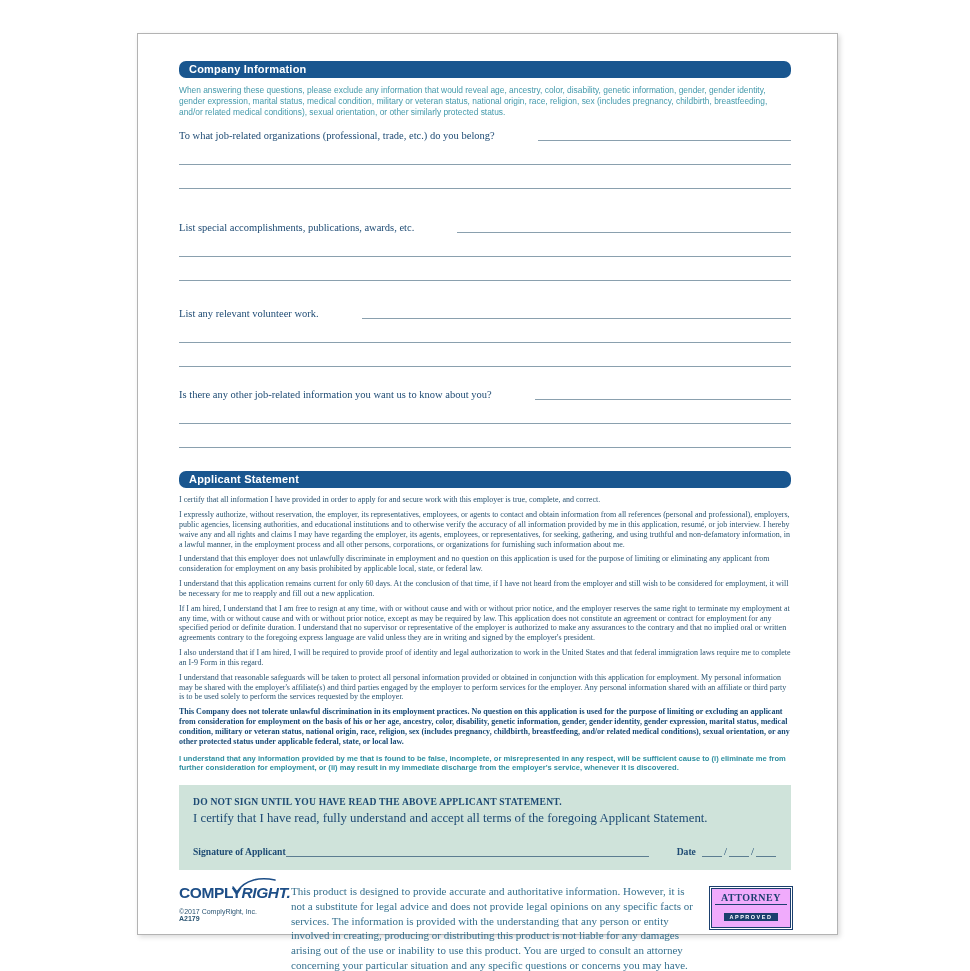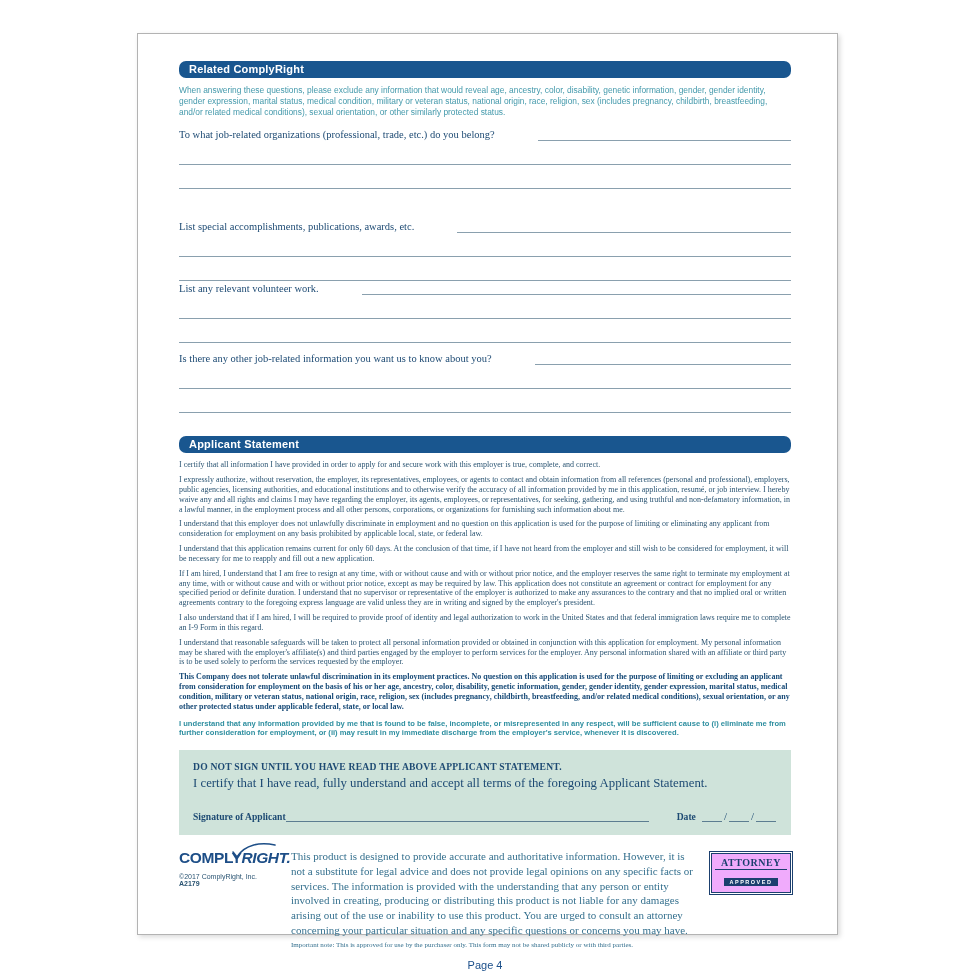--- a/index.html
+++ b/index.html
@@ -14,27 +14,27 @@
   .section-bar {
     background:#19568f; color:#ffffff; border-radius:7px;
     font-family:"Liberation Sans", sans-serif; font-weight:bold;
     font-size:11px; line-height:17px; height:17px; padding:0 10px;
     letter-spacing:0.2px;
   }
   .intro {
     margin-top:7px; color:#459aac; font-family:"Liberation Sans", sans-serif;
     font-size:8.4px; line-height:1.32;
   }
-  .q-row { display:flex; align-items:flex-start; margin-top:11px; color:#1d4a73; font-size:10.5px;gap:38px; }
+  .q-row { display:flex; align-items:center; margin-top:11px; color:#1d4a73; font-size:10.5px;gap:38px; }
   .q-row .label { white-space:nowrap; }
   .q-row .inline-line { flex:1; border-bottom:0.9px solid #8aa0ae; margin-left:5px; height:12px; }
   .answer-line { height:24px; border-bottom:0.9px solid #8aa0ae; }
   .q-gap-2 { margin-top:32px; }
-  .q-gap-3 { margin-top:2px; }
-  .q-gap-4 { margin-top:10px; }
+  .q-gap-3 { margin-top:26px; }
+  .q-gap-4 { margin-top:21px; }
 
   .stmt-bar { margin-top:23px; }
   .stmt p {
     margin-top:5px; color:#2a5472; font-size:8px; line-height:1.23;
     text-align:left;
   }
   .stmt p.first { margin-top:7px; }
   .stmt p.bold-blue { color:#174a77; font-weight:bold; }
   .stmt p.bold-teal { color:#2f8fa0; font-weight:bold; font-family:"Liberation Sans", sans-serif; font-size:7.6px; line-height:1.3; margin-top:7px; }
 
@@ -81,21 +81,21 @@
     text-align:center; margin-top:10px; color:#1b4f8a; font-weight:normal;
     font-family:"Liberation Sans", sans-serif; font-size:11px;
   }
 </style>
 </head>
 <body>
 
 <div class="paper">
   <div class="content">
 
-    <div class="section-bar">Related ComplyRight</div>
+    <div class="section-bar">Company Information</div>
     <div class="intro">When answering these questions, please exclude any information that would reveal age, ancestry, color, disability, genetic information, gender, gender identity, gender expression, marital status, medical condition, military or veteran status, national origin, race, religion, sex (includes pregnancy, childbirth, breastfeeding, and/or related medical conditions), sexual orientation, or other similarly protected status.</div>
 
     <div class="q-row">
       <span class="label">To what job-related organizations (professional, trade, etc.) do you belong?</span>
       <span class="inline-line"></span>
     </div>
     <div class="answer-line"></div>
     <div class="answer-line"></div>
 
     <div class="q-row q-gap-2">

